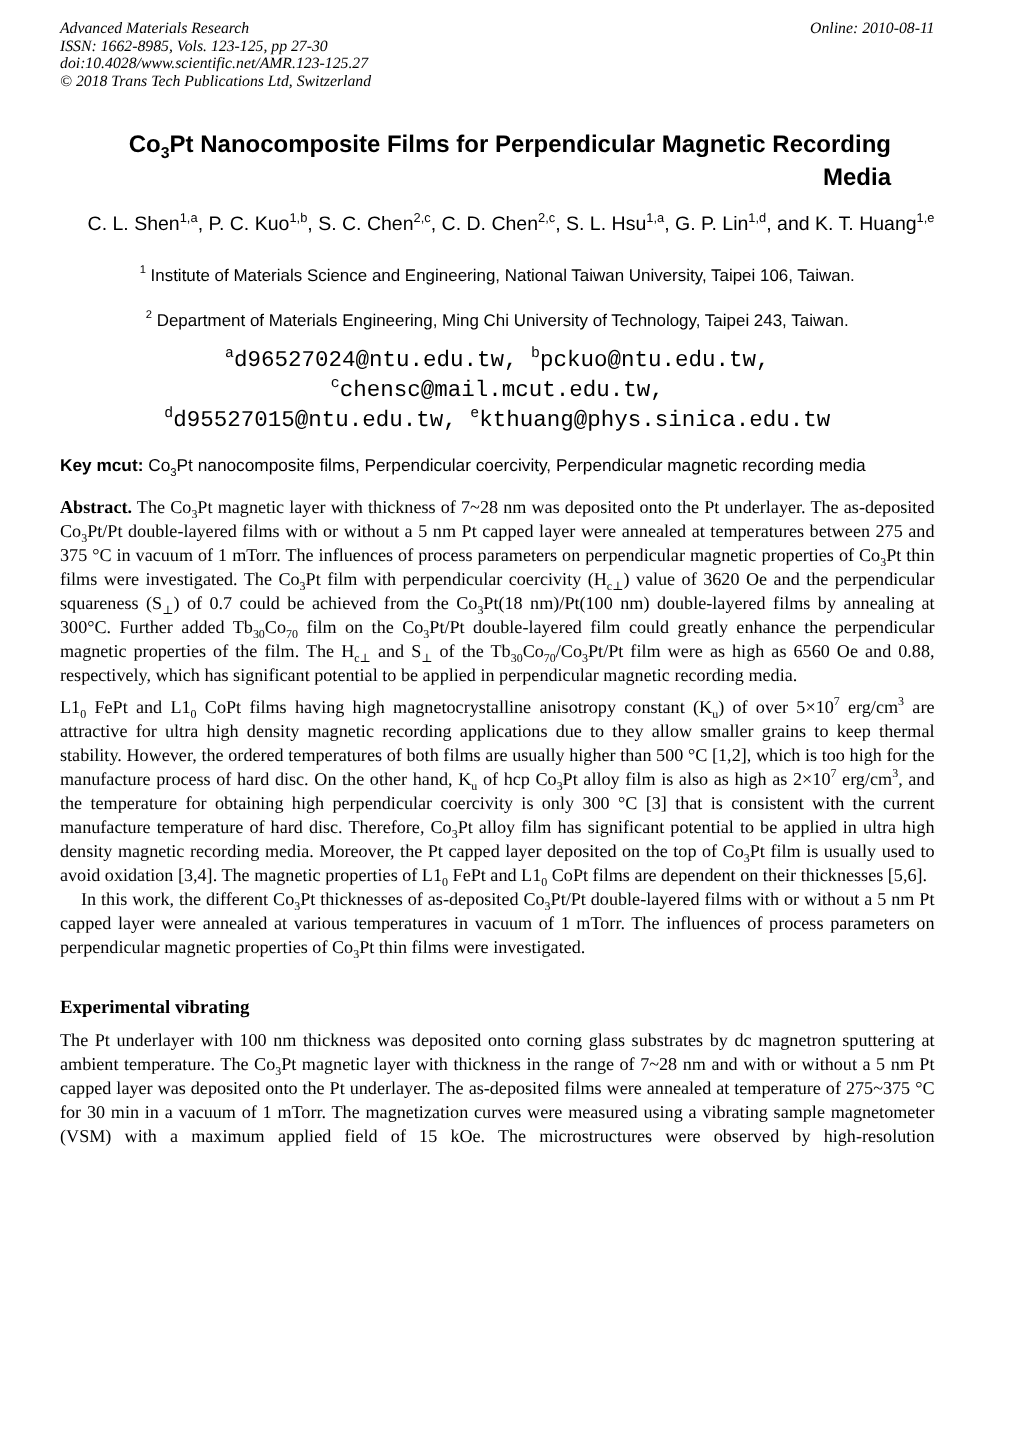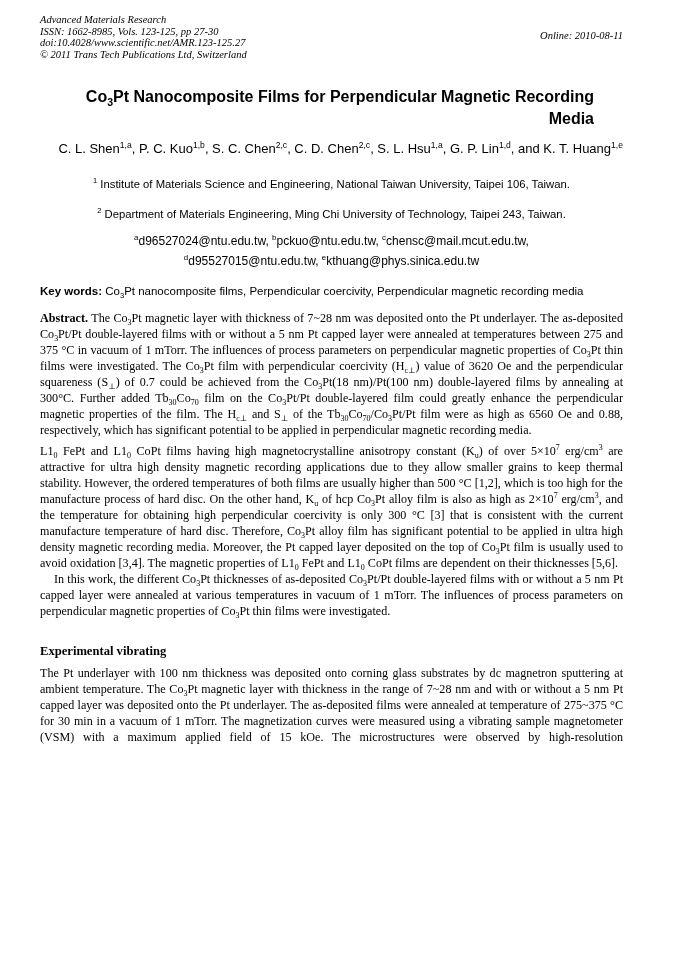--- a/index.html
+++ b/index.html
@@ -19,21 +19,21 @@
   
   .masthead {
     display: flex;
     justify-content: space-between;
     align-items: flex-start;
     font-style: italic;
     font-size: 10.5px;
     line-height: 11.6px;
   }
   .mast-left div { white-space: nowrap; }
-  .mast-right { white-space: nowrap; margin-top: 16px; }
+  .mast-right { white-space: nowrap; }
 
   
   .title {
     margin: 26px auto 0 auto;
     max-width: 525px;
     font-family: "Liberation Sans", sans-serif;
     font-weight: bold;
     font-size: 16px;
     line-height: 22px;
     text-align: right;
@@ -47,22 +47,22 @@
   }
   .affil {
     margin-top: 17px;
     font-family: "Liberation Sans", sans-serif;
     font-size: 11.3px;
     line-height: 13px;
     text-align: center;
   }
   .emails {
     margin-top: 10px;
-    font-family: Liberation Sans, sans-serif;
-    font-size: 12px;
+    font-family: Liberation Mono, monospace;
+    font-size: 15px;
     line-height: 20px;
     text-align: center;
   }
   .keywords {
     margin: 9px 0 0 0;
     font-family: "Liberation Sans", sans-serif;
     font-size: 11.5px;
     line-height: 22px;
     text-align: left;
   }
@@ -91,39 +91,39 @@
 </head>
 <body>
 
 <div class="page">
 
   <div class="masthead">
     <div class="mast-left">
       <div>Advanced Materials Research</div>
       <div>ISSN: 1662-8985, Vols. 123-125, pp 27-30</div>
       <div>doi:10.4028/www.scientific.net/AMR.123-125.27</div>
-      <div>© 2011 Trans Tech Publications Ltd, Switzerland</div>
+      <div>© 2018 Trans Tech Publications Ltd, Switzerland</div>
     </div>
     <div class="mast-right">Online: 2010-08-11</div>
   </div>
 
   <div class="title">Co<sub>3</sub>Pt Nanocomposite Films for Perpendicular Magnetic Recording Media</div>
 
   <div class="authors">C. L. Shen<sup>1,a</sup>, P. C. Kuo<sup>1,b</sup>, S. C. Chen<sup>2,c</sup>, C. D. Chen<sup>2,c</sup>, S. L. Hsu<sup>1,a</sup>, G. P. Lin<sup>1,d</sup>, and K. T. Huang<sup>1,e</sup></div>
 
   <div class="affil"><sup>1</sup> Institute of Materials Science and Engineering, National Taiwan University, Taipei 106, Taiwan.</div>
   <div class="affil"><sup>2</sup> Department of Materials Engineering, Ming Chi University of Technology, Taipei 243, Taiwan.</div>
 
   <div class="emails">
     <div><sup>a</sup>d96527024@ntu.edu.tw, <sup>b</sup>pckuo@ntu.edu.tw, <sup>c</sup>chensc@mail.mcut.edu.tw,</div>
     <div><sup>d</sup>d95527015@ntu.edu.tw, <sup>e</sup>kthuang@phys.sinica.edu.tw</div>
   </div>
 
   <p class="keywords">
-    <span class="kw-label">Key words:</span><span> Co<sub>3</sub>Pt nanocomposite films, Perpendicular coercivity, Perpendicular magnetic recording media</span>
+    <span class="kw-label">Key mcut:</span><span> Co<sub>3</sub>Pt nanocomposite films, Perpendicular coercivity, Perpendicular magnetic recording media</span>
   </p>
 
   <p class="body-par abstract">
     <span class="abs-label">Abstract.</span><span> The Co<sub>3</sub>Pt magnetic layer with thickness of 7~28 nm was deposited onto the Pt underlayer. The as-deposited Co<sub>3</sub>Pt/Pt double-layered films with or without a 5 nm Pt capped layer were annealed at temperatures between 275 and 375 °C in vacuum of 1 mTorr. The influences of process parameters on perpendicular magnetic properties of Co<sub>3</sub>Pt thin films were investigated. The Co<sub>3</sub>Pt film with perpendicular coercivity (H<sub>c⊥</sub>) value of 3620 Oe and the perpendicular squareness (S<sub>⊥</sub>) of 0.7 could be achieved from the Co<sub>3</sub>Pt(18 nm)/Pt(100 nm) double-layered films by annealing at 300°C. Further added Tb<sub>30</sub>Co<sub>70</sub> film on the Co<sub>3</sub>Pt/Pt double-layered film could greatly enhance the perpendicular magnetic properties of the film. The H<sub>c⊥</sub> and S<sub>⊥</sub> of the Tb<sub>30</sub>Co<sub>70</sub>/Co<sub>3</sub>Pt/Pt film were as high as 6560 Oe and 0.88, respectively, which has significant potential to be applied in perpendicular magnetic recording media.</span>
   </p>
 
   <p class="body-par after-heading">L1<sub>0</sub> FePt and L1<sub>0</sub> CoPt films having high magnetocrystalline anisotropy constant (K<sub>u</sub>) of over 5×10<sup>7</sup> erg/cm<sup>3</sup> are attractive for ultra high density magnetic recording applications due to they allow smaller grains to keep thermal stability. However, the ordered temperatures of both films are usually higher than 500 °C [1,2], which is too high for the manufacture process of hard disc. On the other hand, K<sub>u</sub> of hcp Co<sub>3</sub>Pt alloy film is also as high as 2×10<sup>7</sup> erg/cm<sup>3</sup>, and the temperature for obtaining high perpendicular coercivity is only 300 °C [3] that is consistent with the current manufacture temperature of hard disc. Therefore, Co<sub>3</sub>Pt alloy film has significant potential to be applied in ultra high density magnetic recording media. Moreover, the Pt capped layer deposited on the top of Co<sub>3</sub>Pt film is usually used to avoid oxidation [3,4]. The magnetic properties of L1<sub>0</sub> FePt and L1<sub>0</sub> CoPt films are dependent on their thicknesses [5,6].</p>
   <p class="body-par indent">In this work, the different Co<sub>3</sub>Pt thicknesses of as-deposited Co<sub>3</sub>Pt/Pt double-layered films with or without a 5 nm Pt capped layer were annealed at various temperatures in vacuum of 1 mTorr. The influences of process parameters on perpendicular magnetic properties of Co<sub>3</sub>Pt thin films were investigated.</p>
 
   <h2 class="section-heading">Experimental vibrating</h2>

